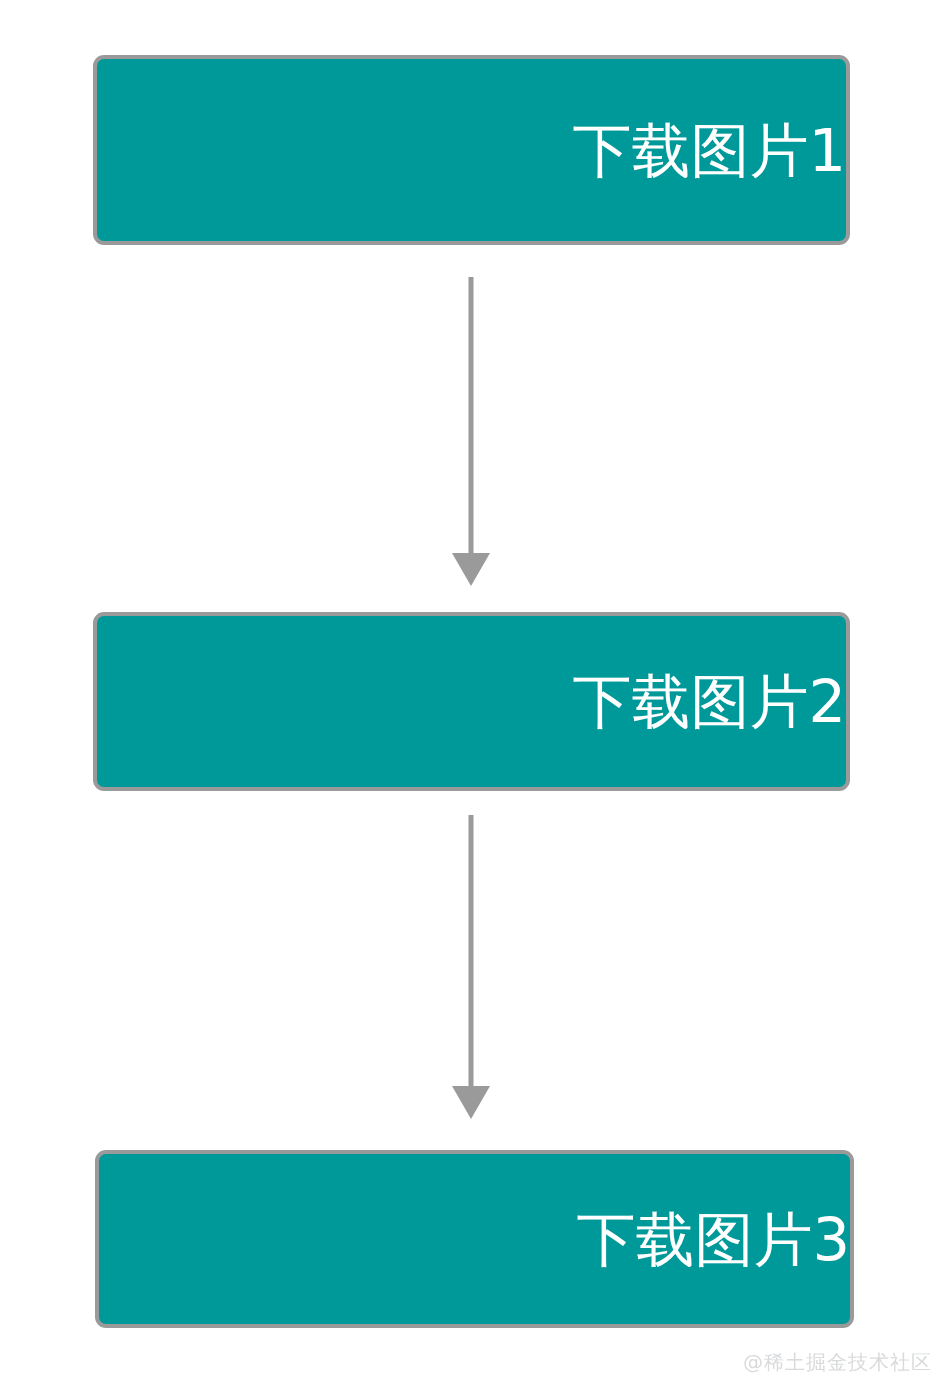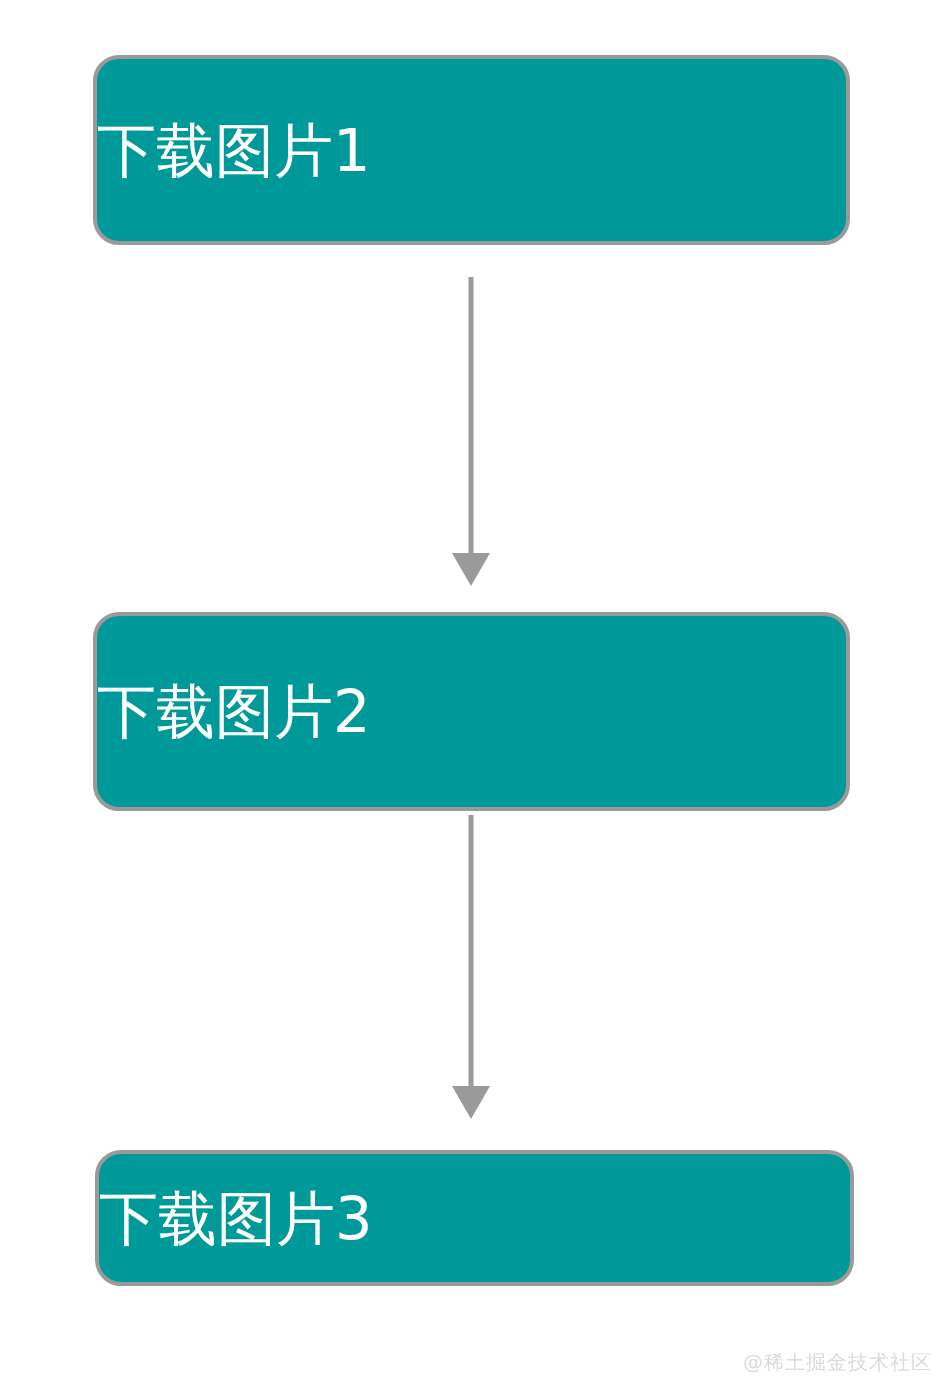--- a/index.html
+++ b/index.html
@@ -20,41 +20,41 @@
     left: 0;
     top: 0;
     width: 952px;
     height: 1394px;
   }
 
   
   .node {
     position: absolute;
     box-sizing: border-box;
-    border-radius: 26px;
+    border-radius: 11px;
     display: flex;
     align-items: center;
-    justify-content: flex-start;
+    justify-content: flex-end;
     border-style: solid;
     border-width: 4px;
   }
 
   .node-label {
     color: #ffffff;
     font-size: 59px;
     line-height: 1;
     letter-spacing: 0px;
     white-space: nowrap;
     font-weight: 400;
     user-select: none;
   }
 
   #node-1 { left: 93px;  top: 55px;   width: 757px; height: 190px; }
-  #node-2 { left: 93px;  top: 612px;  width: 757px; height: 199px; }
-  #node-3 { left: 95px;  top: 1150px; width: 759px; height: 136px; }
+  #node-2 { left: 93px;  top: 612px;  width: 757px; height: 179px; }
+  #node-3 { left: 95px;  top: 1150px; width: 759px; height: 178px; }
 
   
   .connector {
     position: absolute;
   }
   .connector .shaft {
     position: absolute;
     left: 50%;
     top: 0;
     transform: translateX(-50%);

